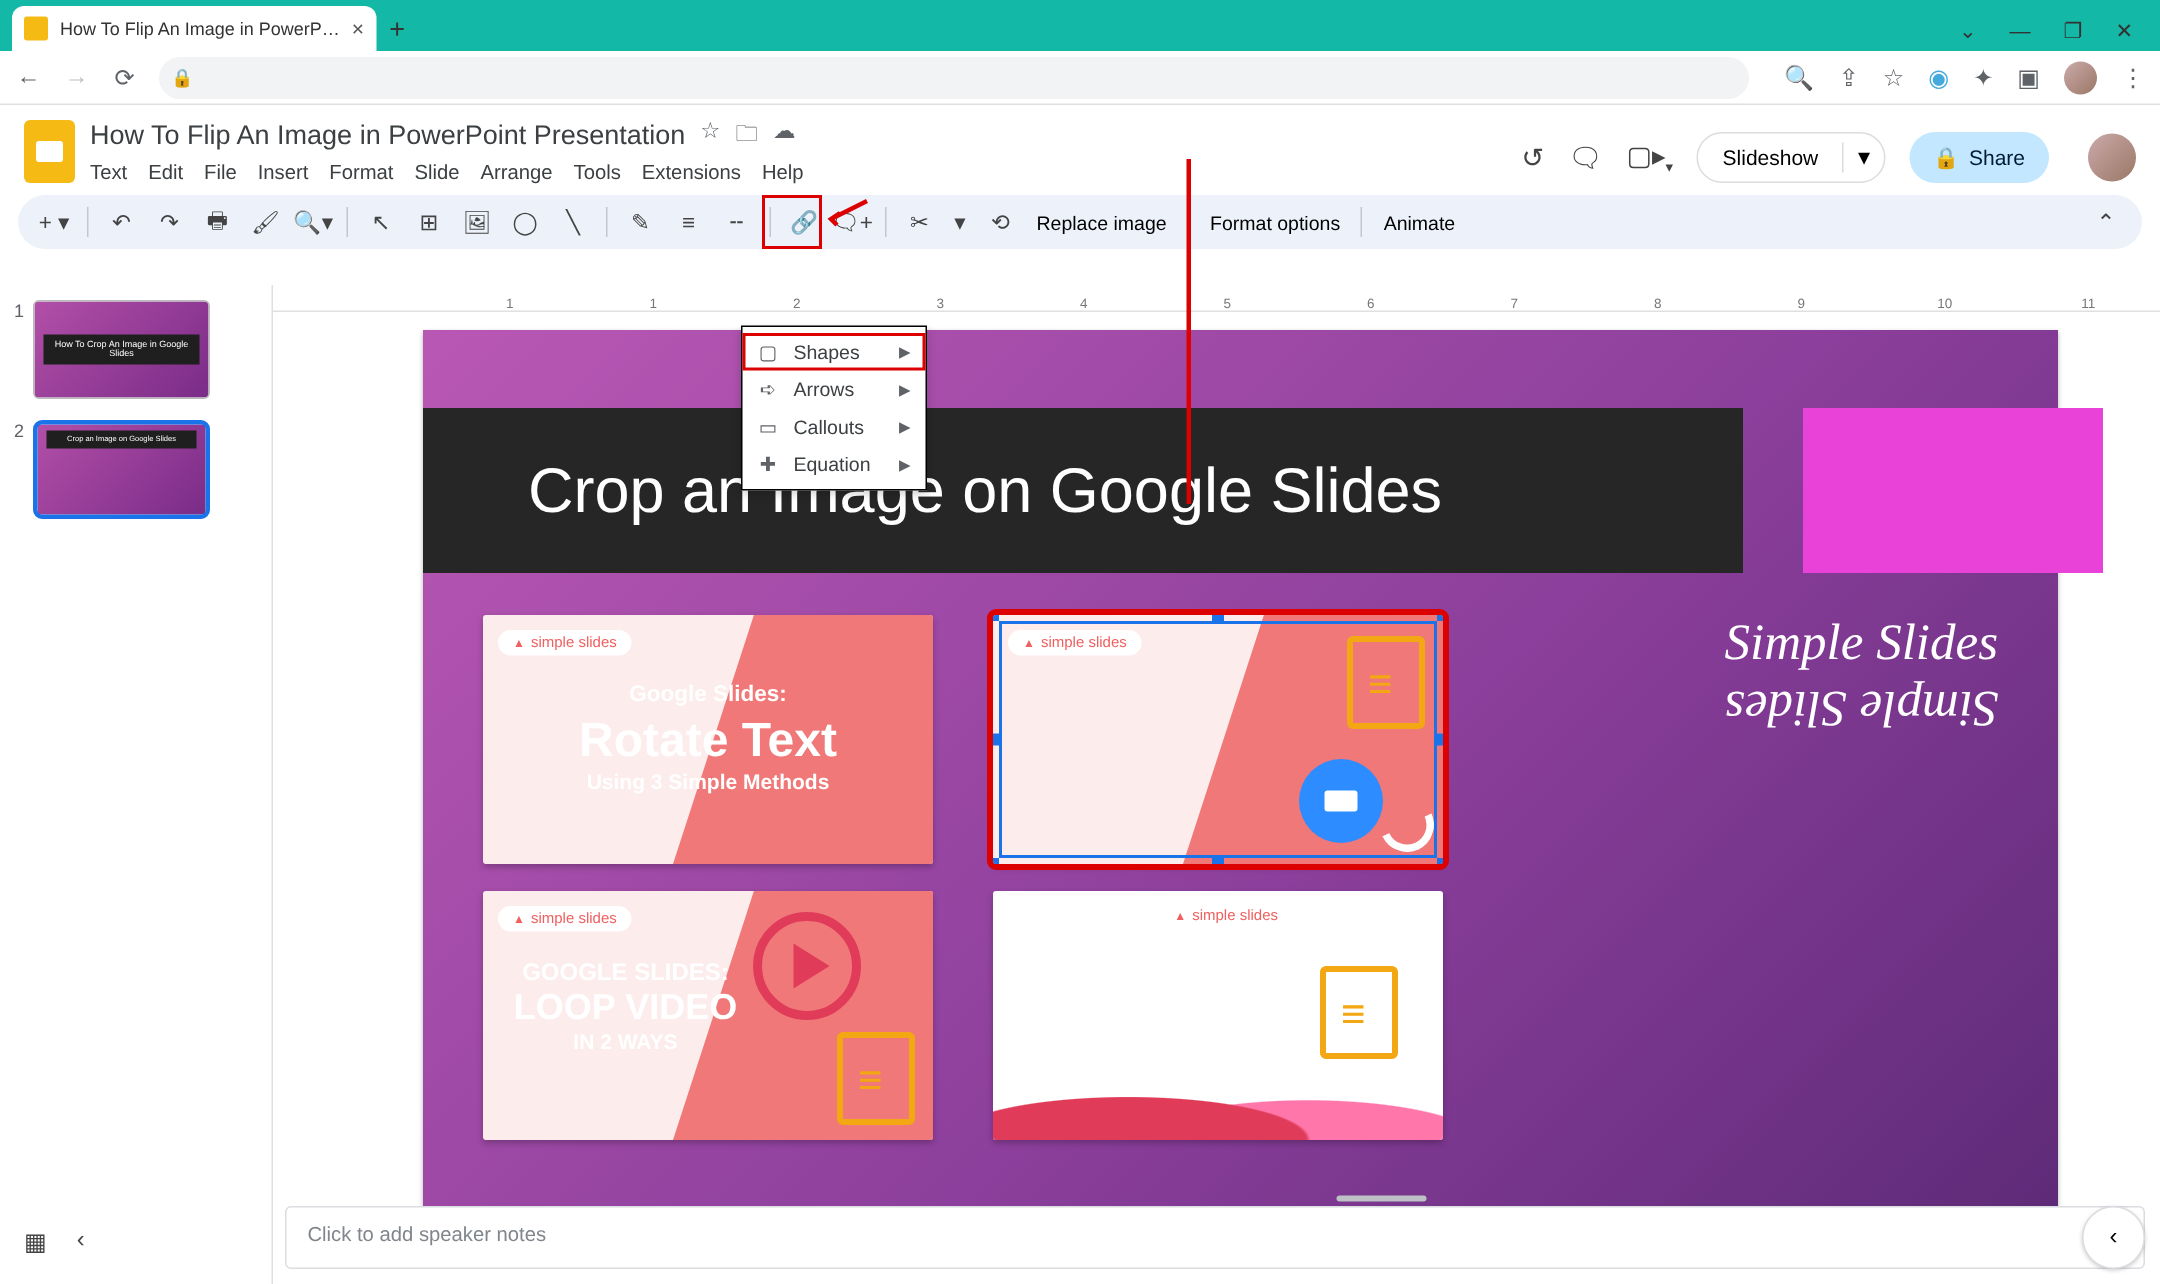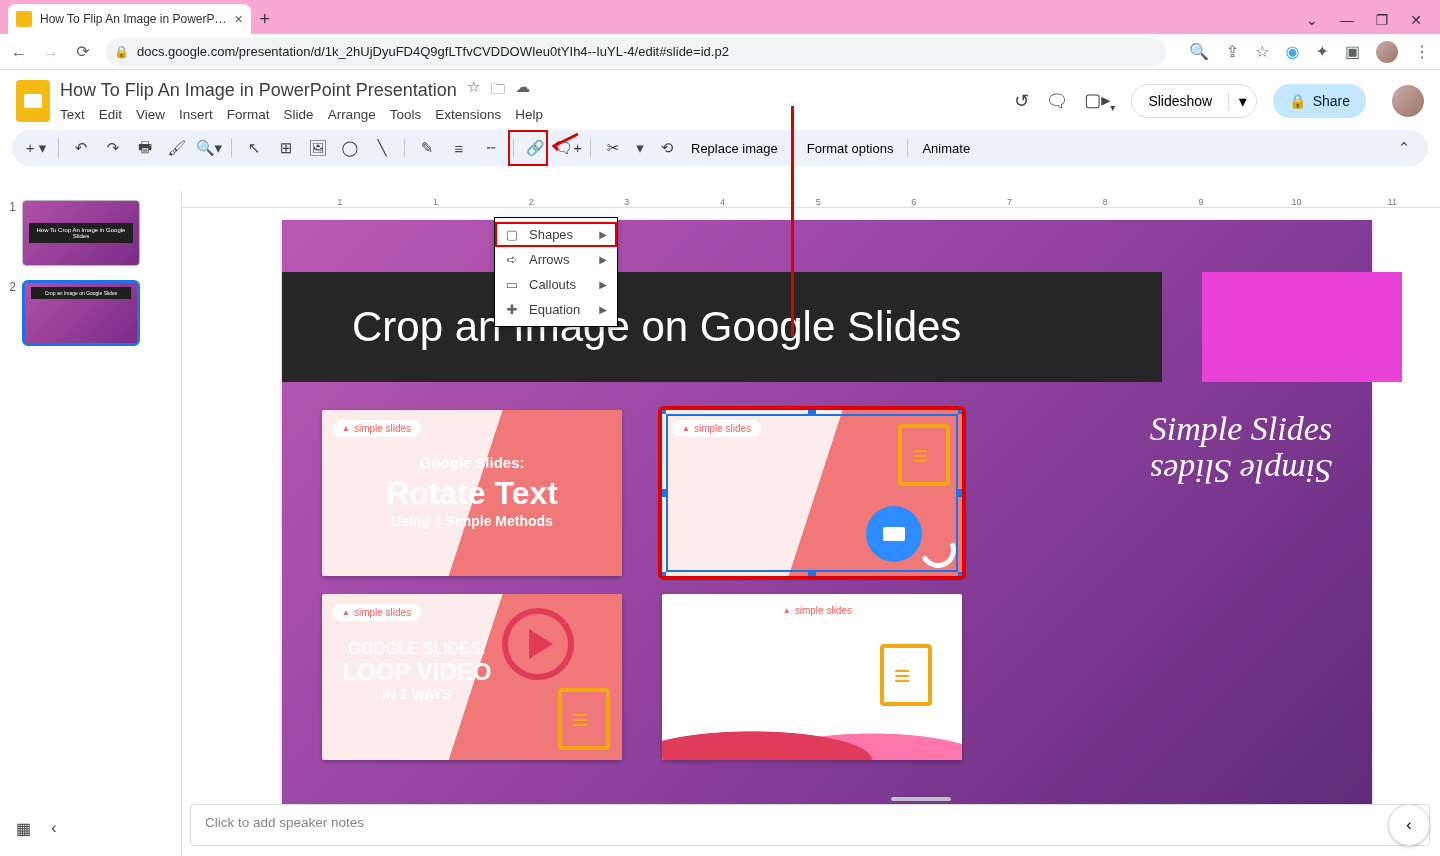--- a/index.html
+++ b/index.html
@@ -1,37 +1,37 @@
 <!DOCTYPE html>
 <html><head>
 <meta charset="utf-8">
 <style>
 * { margin:0; padding:0; box-sizing:border-box; font-family:Arial,"Helvetica Neue",sans-serif; }
 body { width:1440px; height:856px; background:#fff; overflow:hidden; }
 
 
-.titlebar { height:34px; background:#f9a8d4; display:flex; align-items:flex-end; padding:0 8px;justify-content:flex-end; }
+.titlebar { height:34px; background:#14b8a6; display:flex; align-items:flex-end; padding:0 8px;justify-content:flex-end; }
 .tab { background:#fff; height:30px; min-width:230px; border-radius:8px 8px 0 0; display:flex; align-items:center; padding:0 8px; font-size:12px; gap:8px; color:#333; }
 .tab .fav { width:16px; height:16px; background:#f5ba14; border-radius:2px; }
 .tab .tab-x { margin-left:auto; font-size:14px; color:#555; }
 .newtab { width:28px; text-align:center; color:#333; font-size:18px; padding-bottom:4px; }
 .winbtns { margin-left:auto; display:flex; gap:22px; padding:0 10px 6px; color:#333; font-size:14px; }
 .winbtns span { cursor:default; }
 
 .addrbar { height:36px; background:#fff; display:flex; align-items:center; padding:0 10px; gap:14px; border-bottom:1px solid #e0e0e0; }
 .nav-icon { width:18px; text-align:center; color:#5f6368; font-size:16px; }
 .urlfield { flex:1; display:flex; align-items:center; gap:8px; font-size:13px; color:#202124; padding:0 8px; height:28px; border-radius:14px; background:#f1f3f4; margin-right:10px;}
 .urlfield .lock { color:#5f6368; font-size:12px; }
 .right-icons { display:flex; gap:16px; align-items:center; color:#5f6368; }
 .avatar { width:22px; height:22px; border-radius:50%; background:linear-gradient(135deg,#caa,#976); }
 
 .app { position:relative; height:calc(856px - 34px - 36px); background:#fff; }
 
 
-.app-header { padding:8px 16px 0; display:flex; align-items:flex-start; gap:10px; }
+.app-header { padding:8px 16px 0; display:flex; align-items:flex-end; gap:10px; }
 .slides-icon { width:34px; height:42px; background:#f5ba14; border-radius:4px; display:flex; align-items:center; justify-content:center; margin-top:2px;}
 .slides-icon::after { content:""; width:18px; height:14px; background:#fff; border-radius:2px; }
 .doc-meta { flex:1; }
 .doc-title-row { display:flex; align-items:center; gap:10px; }
 .doc-title { font-size:18px; color:#3c4043; }
 .title-icons { color:#5f6368; display:flex; gap:10px; font-size:15px;}
 .menubar { display:flex; gap:14px; padding-top:4px; font-size:13.5px; color:#3c4043; }
 .menubar span { cursor:default; }
 .header-right { display:flex; align-items:center; gap:16px; padding-top:6px;}
 .hicon { color:#444; font-size:18px; position:relative; }
@@ -133,21 +133,20 @@
     <span>✕</span>
   </div>
 </div>
 
 <div class="addrbar">
   <span class="nav-icon">←</span>
   <span class="nav-icon" style="color:#bdc1c6">→</span>
   <span class="nav-icon">⟳</span>
   <div class="urlfield">
     <span class="lock">🔒</span>
-    <span>docs.google.com/presentation/d/1k_2hUjDyuFD4Q9gfLTfvCVDDOWIeu0tYIh4--IuYL-4/edit#slide=id.p2</span>
   </div>
   <div class="right-icons">
     <span>🔍</span>
     <span>⇪</span>
     <span>☆</span>
     <span style="color:#4ad">◉</span>
     <span>✦</span>
     <span>▣</span>
     <div class="avatar"></div>
     <span>⋮</span>
@@ -163,21 +162,21 @@
         <span class="doc-title">How To Flip An Image in PowerPoint Presentation</span>
         <div class="title-icons">
           <span>☆</span>
           <span>🗀</span>
           <span>☁</span>
         </div>
       </div>
       <div class="menubar">
         <span>Text</span>
         <span>Edit</span>
-        <span>View</span>
+        <span>File</span>
         <span>Insert</span>
         <span>Format</span>
         <span>Slide</span>
         <span>Arrange</span>
         <span>Tools</span>
         <span>Extensions</span>
         <span>Help</span>
       </div>
     </div>
     <div class="header-right">

